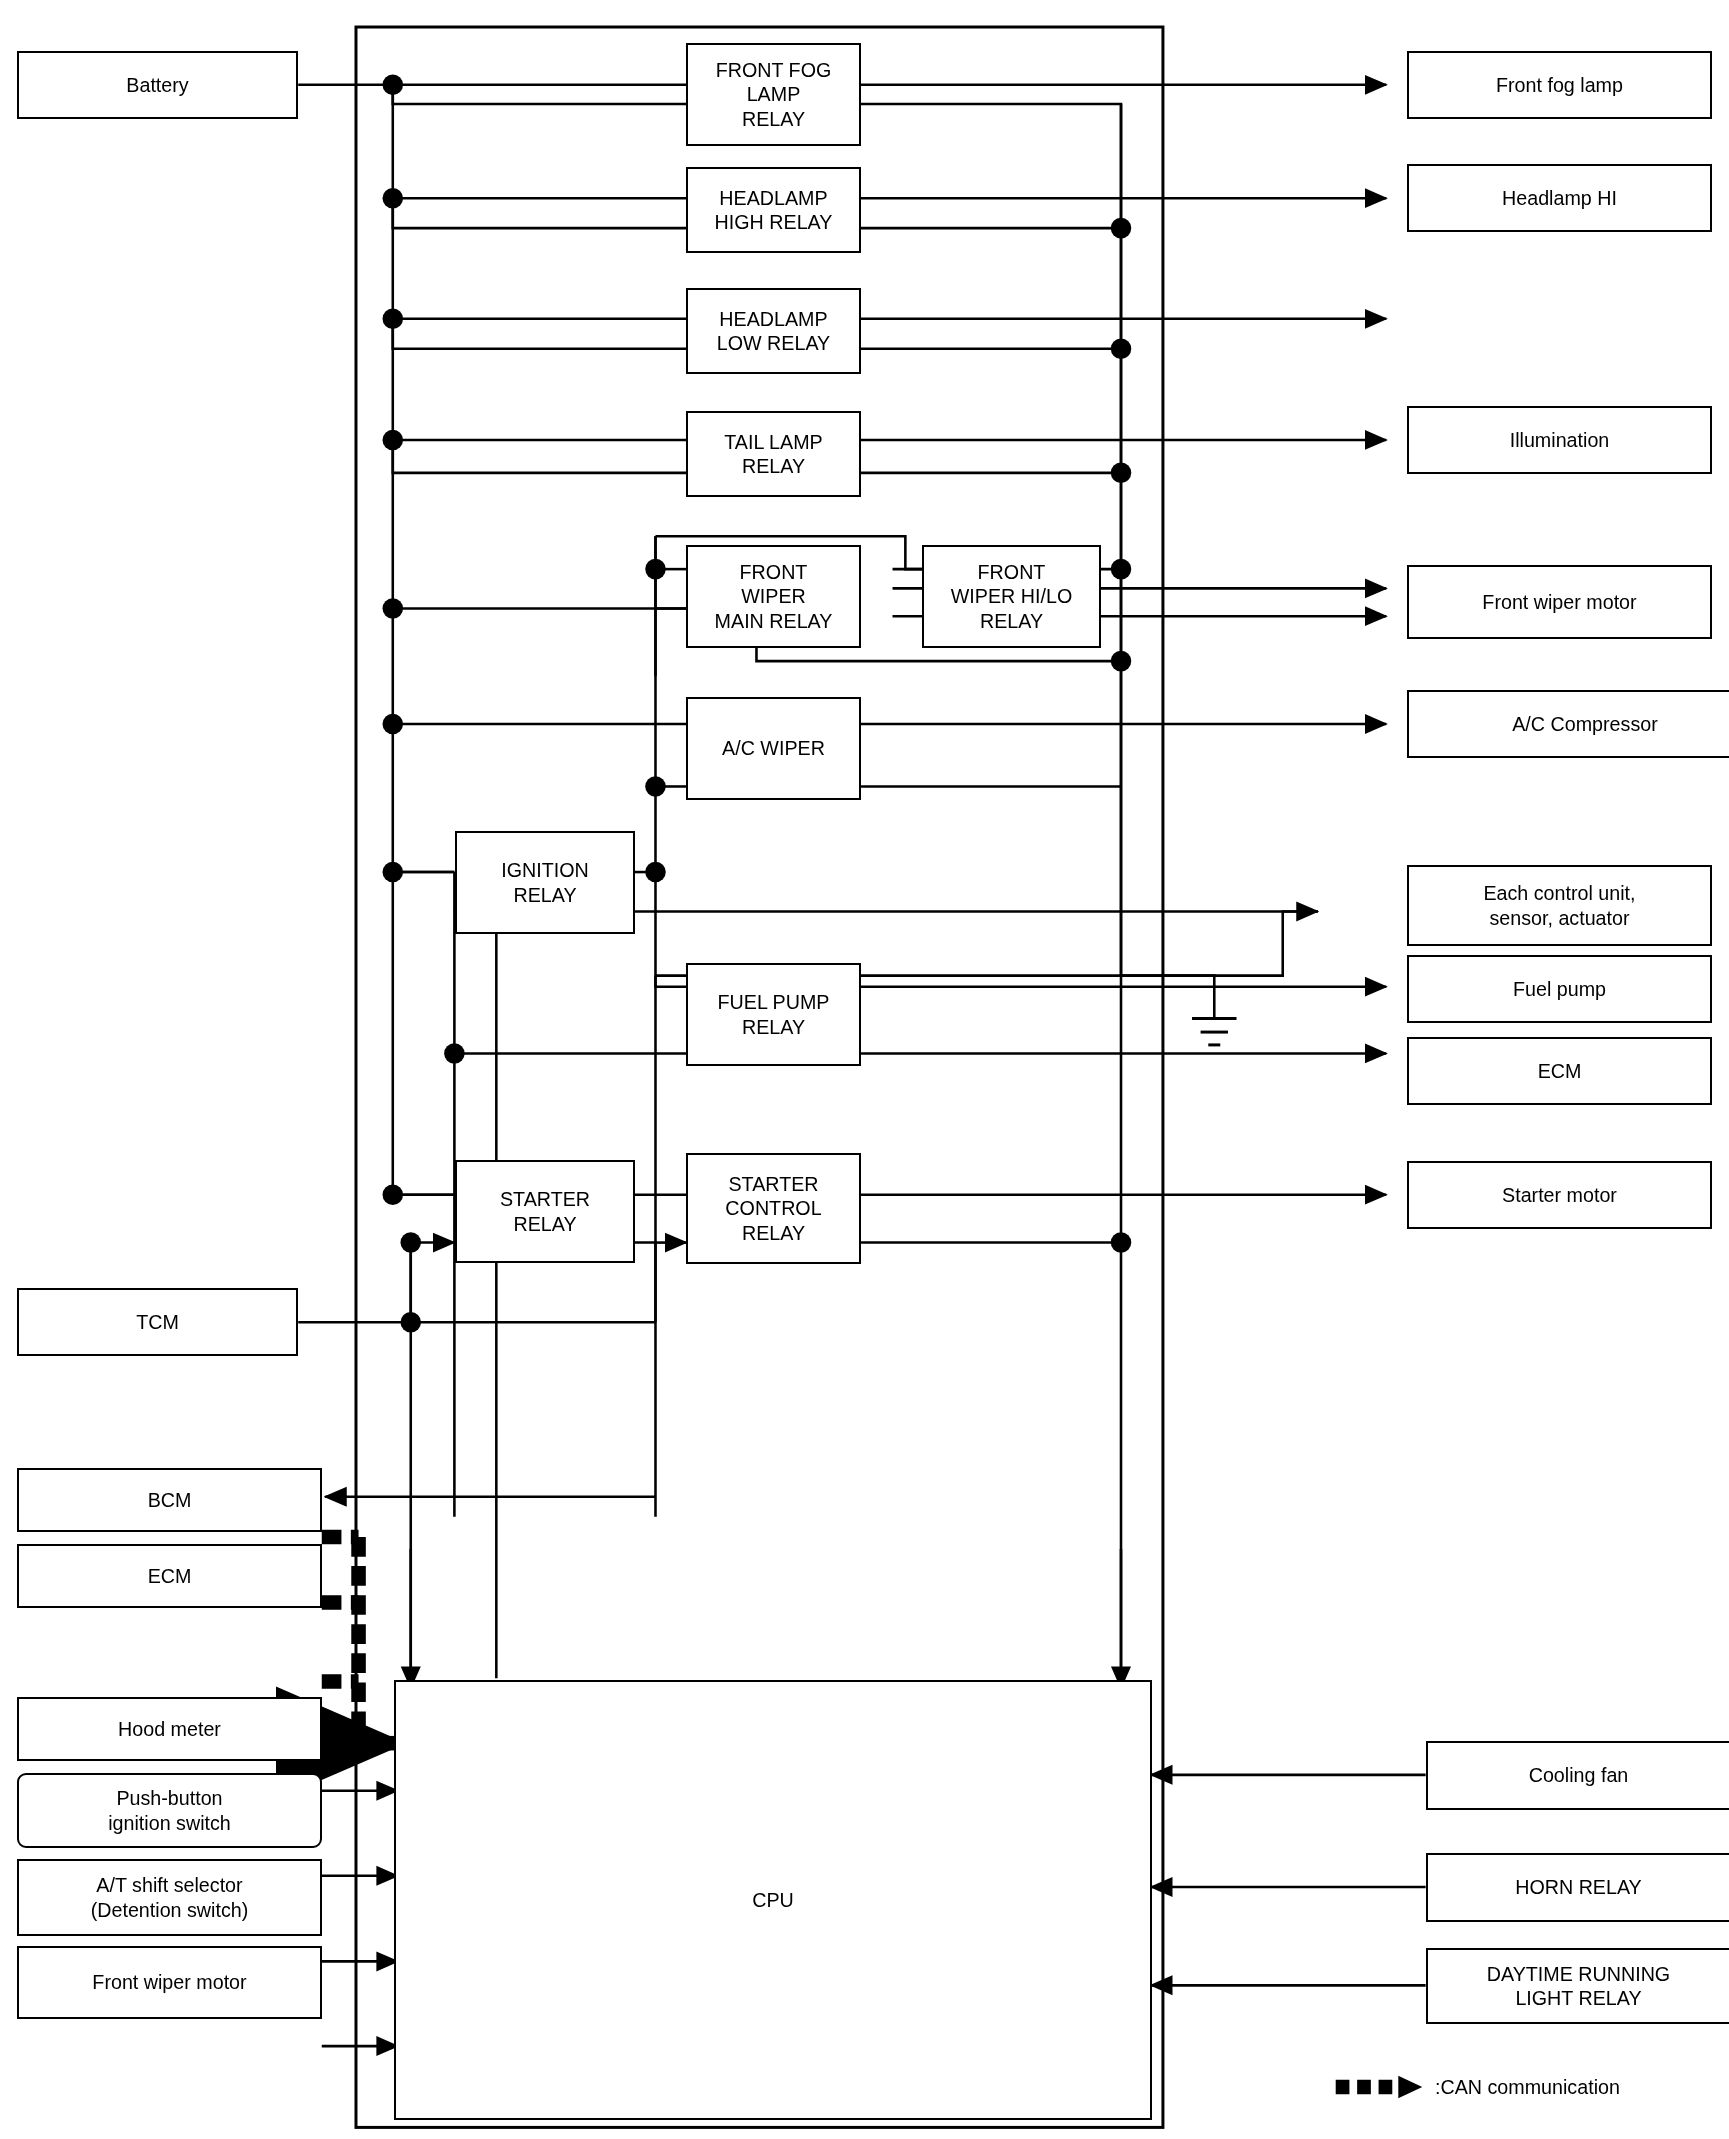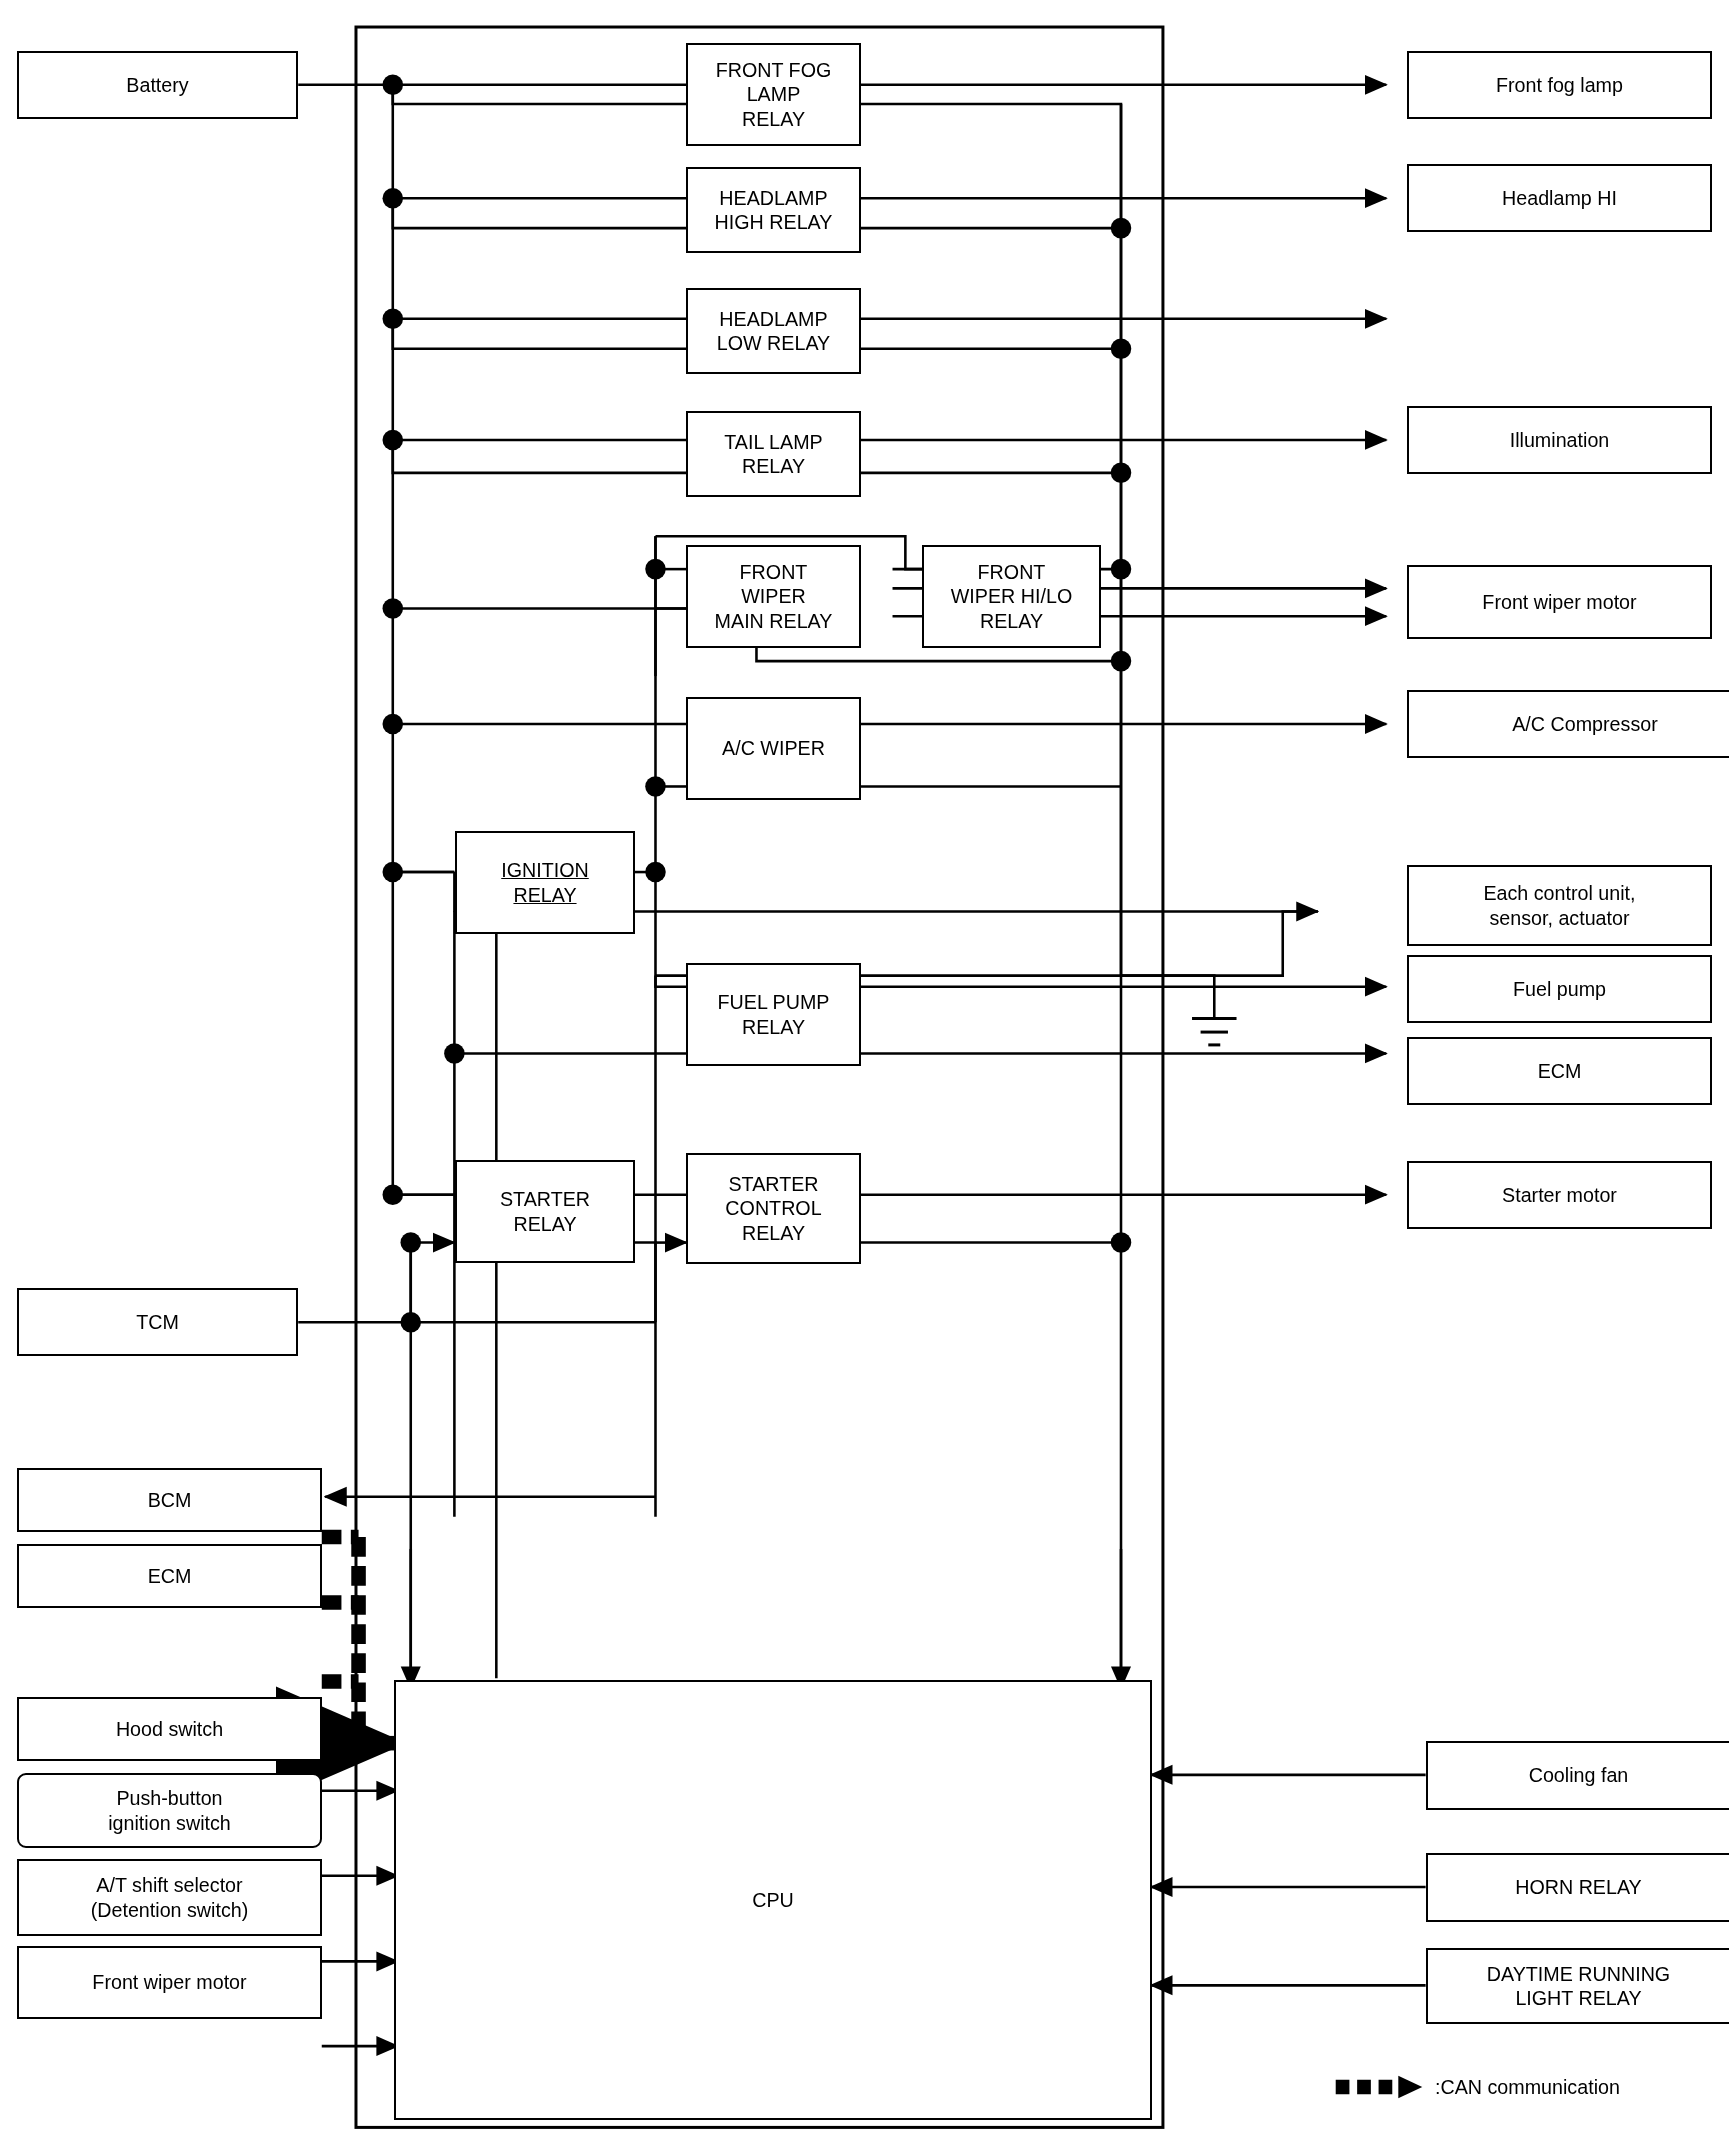--- a/index.html
+++ b/index.html
@@ -178,21 +178,21 @@
   <div class="node t46" style="left:17px;top:1468px;width:305px;height:64px;">
     <span>BCM</span>
   </div>
 
   <div class="node t46" style="left:17px;top:1544px;width:305px;height:64px;">
     <span>ECM</span>
   </div>
 
 
   <div class="node t46" style="left:17px;top:1697px;width:305px;height:64px;">
-    <span>Hood switch</span>
+    <span>Hood meter</span>
   </div>
 
   <div class="node t46" style="left:17px;top:1773px;width:305px;height:75px;border-radius:9px;">
     <span>Push-button
 ignition switch</span>
   </div>
 
   <div class="node t46" style="left:17px;top:1859px;width:305px;height:77px;">
     <span>A/T shift selector
 (Detention switch)</span>
@@ -232,21 +232,21 @@
   <div class="node t46" style="left:922px;top:545px;width:179px;height:103px;">
     <span>FRONT
 WIPER HI/LO
 RELAY</span>
   </div>
 
   <div class="node t46" style="left:686px;top:697px;width:175px;height:103px;">
     <span>A/C WIPER</span>
   </div>
 
-  <div class="node t46" style="left:455px;top:831px;width:180px;height:103px;text-decoration:underline;">
+  <div class="node t46" style="left:455px;top:831px;width:180px;height:103px;">
     <span>IGNITION
 RELAY</span>
   </div>
 
   <div class="node t46" style="left:686px;top:963px;width:175px;height:103px;">
     <span>FUEL PUMP
 RELAY</span>
   </div>
 
   <div class="node t46" style="left:455px;top:1160px;width:180px;height:103px;">

